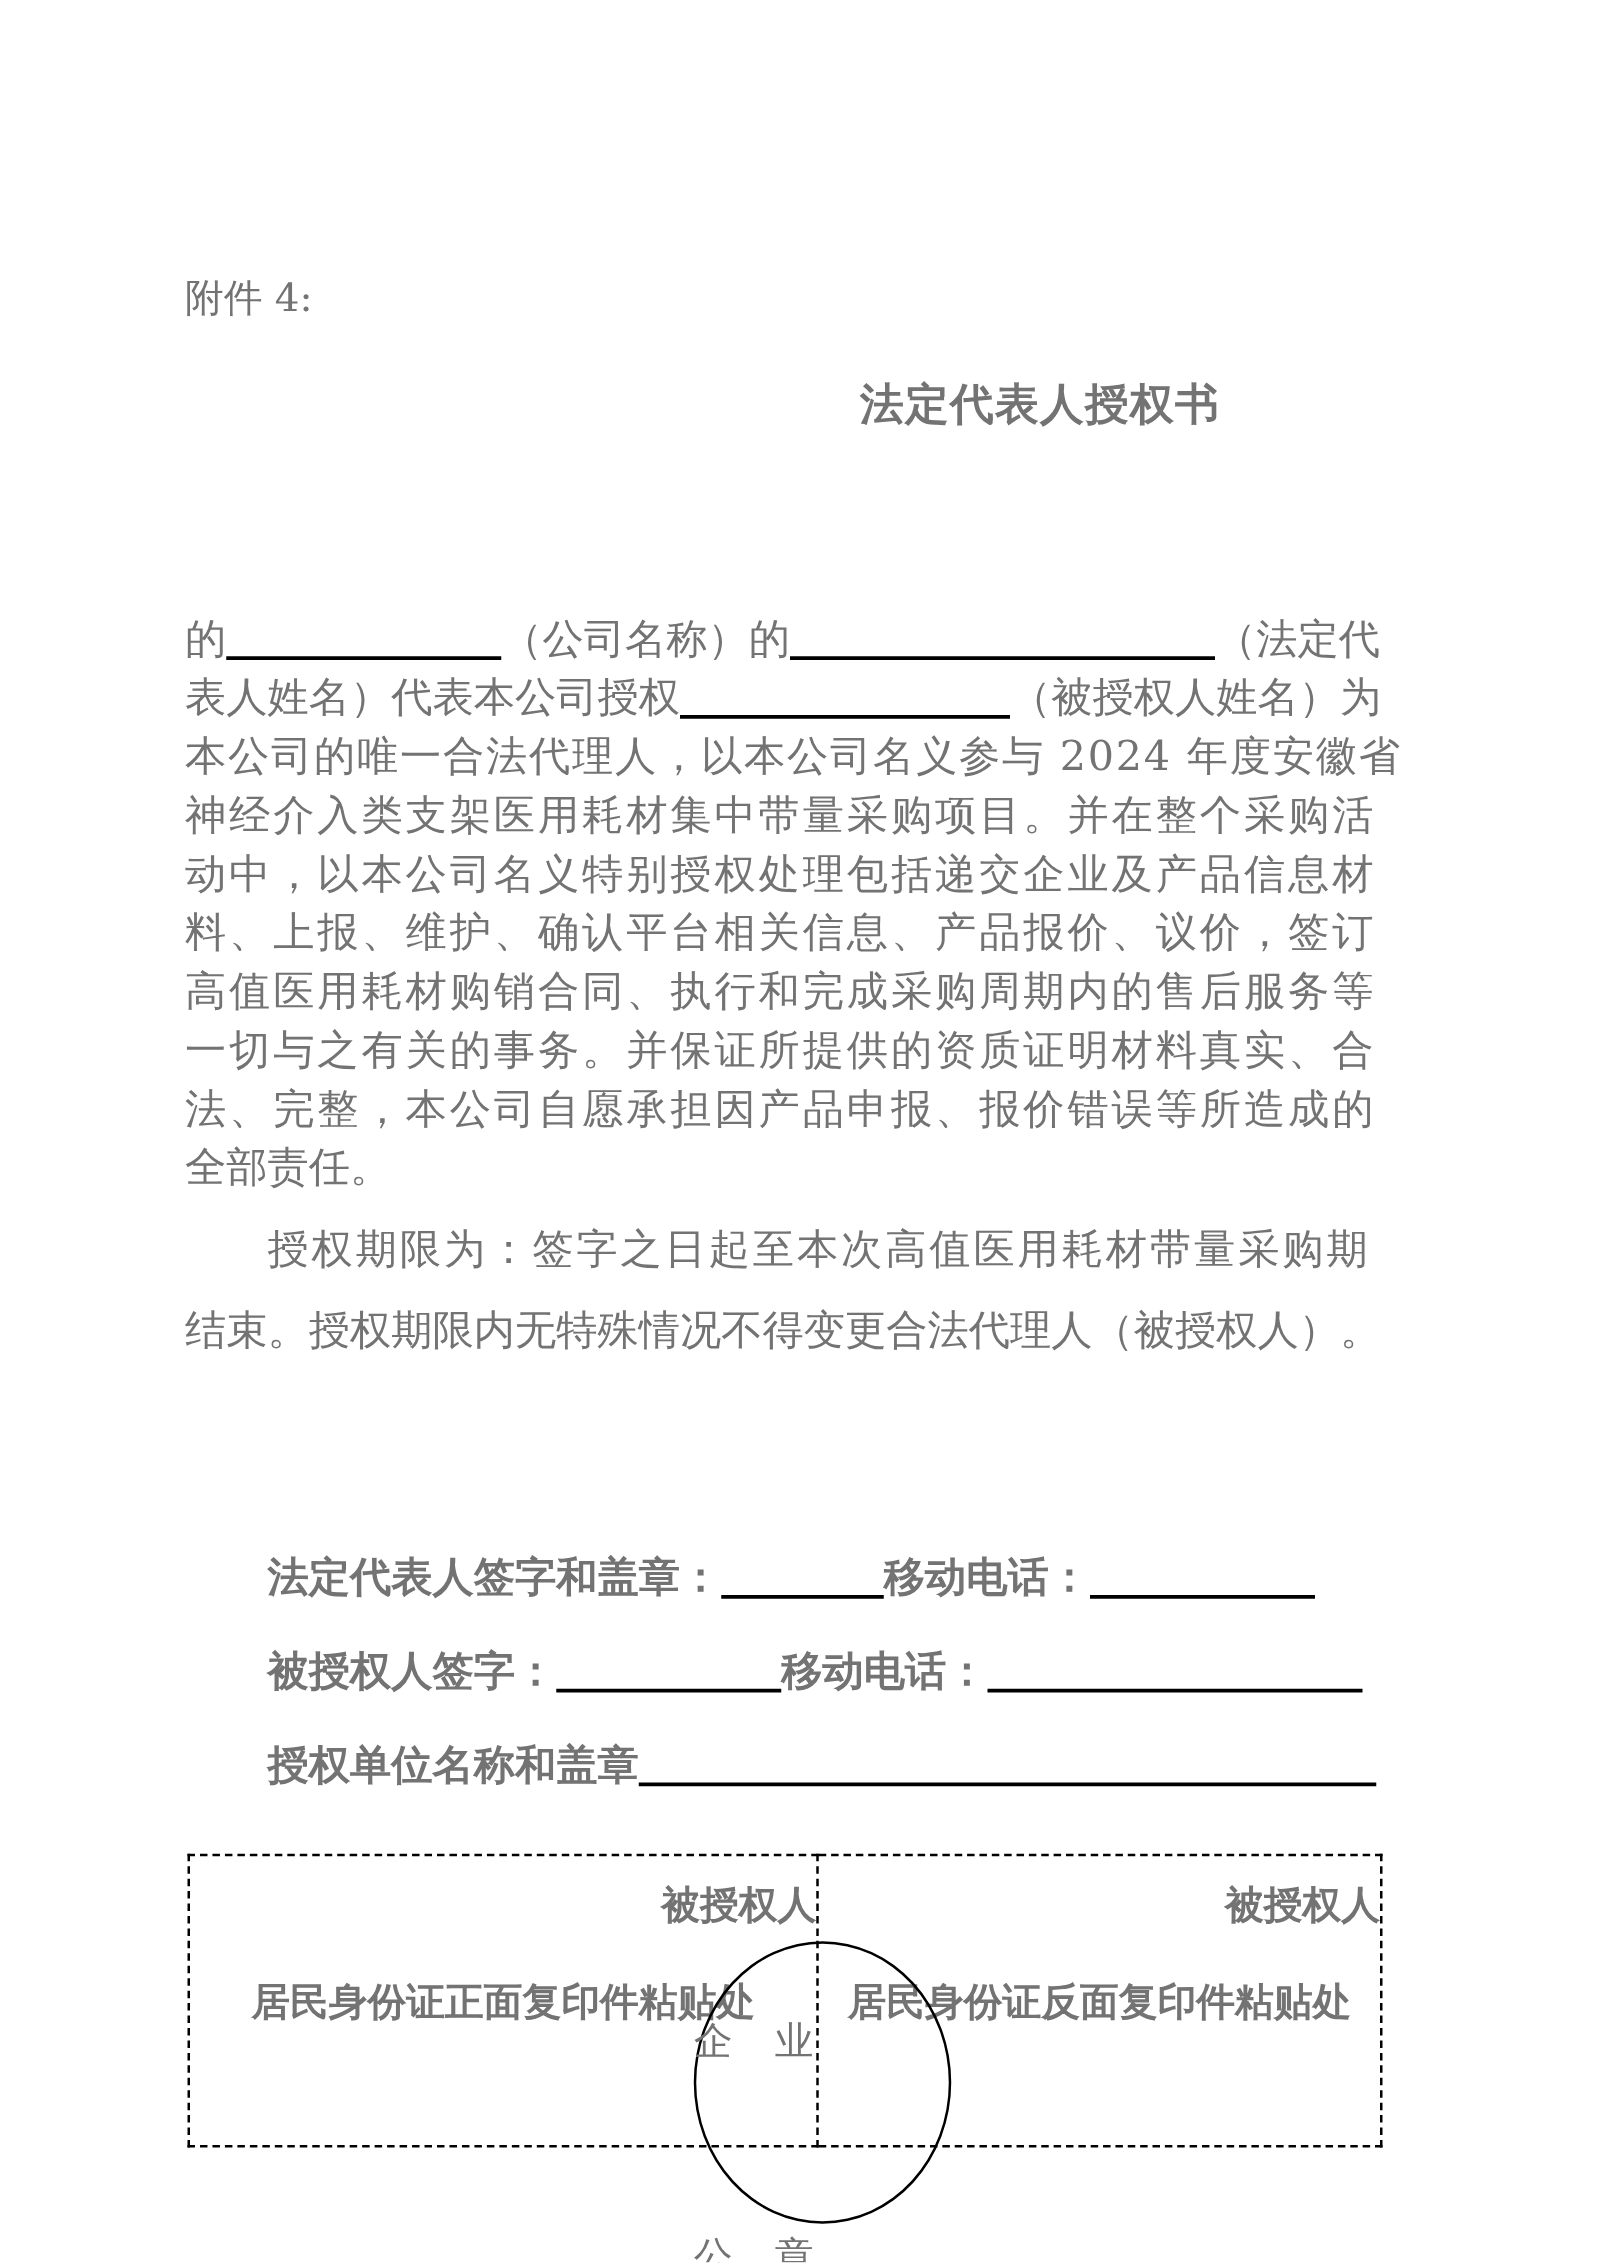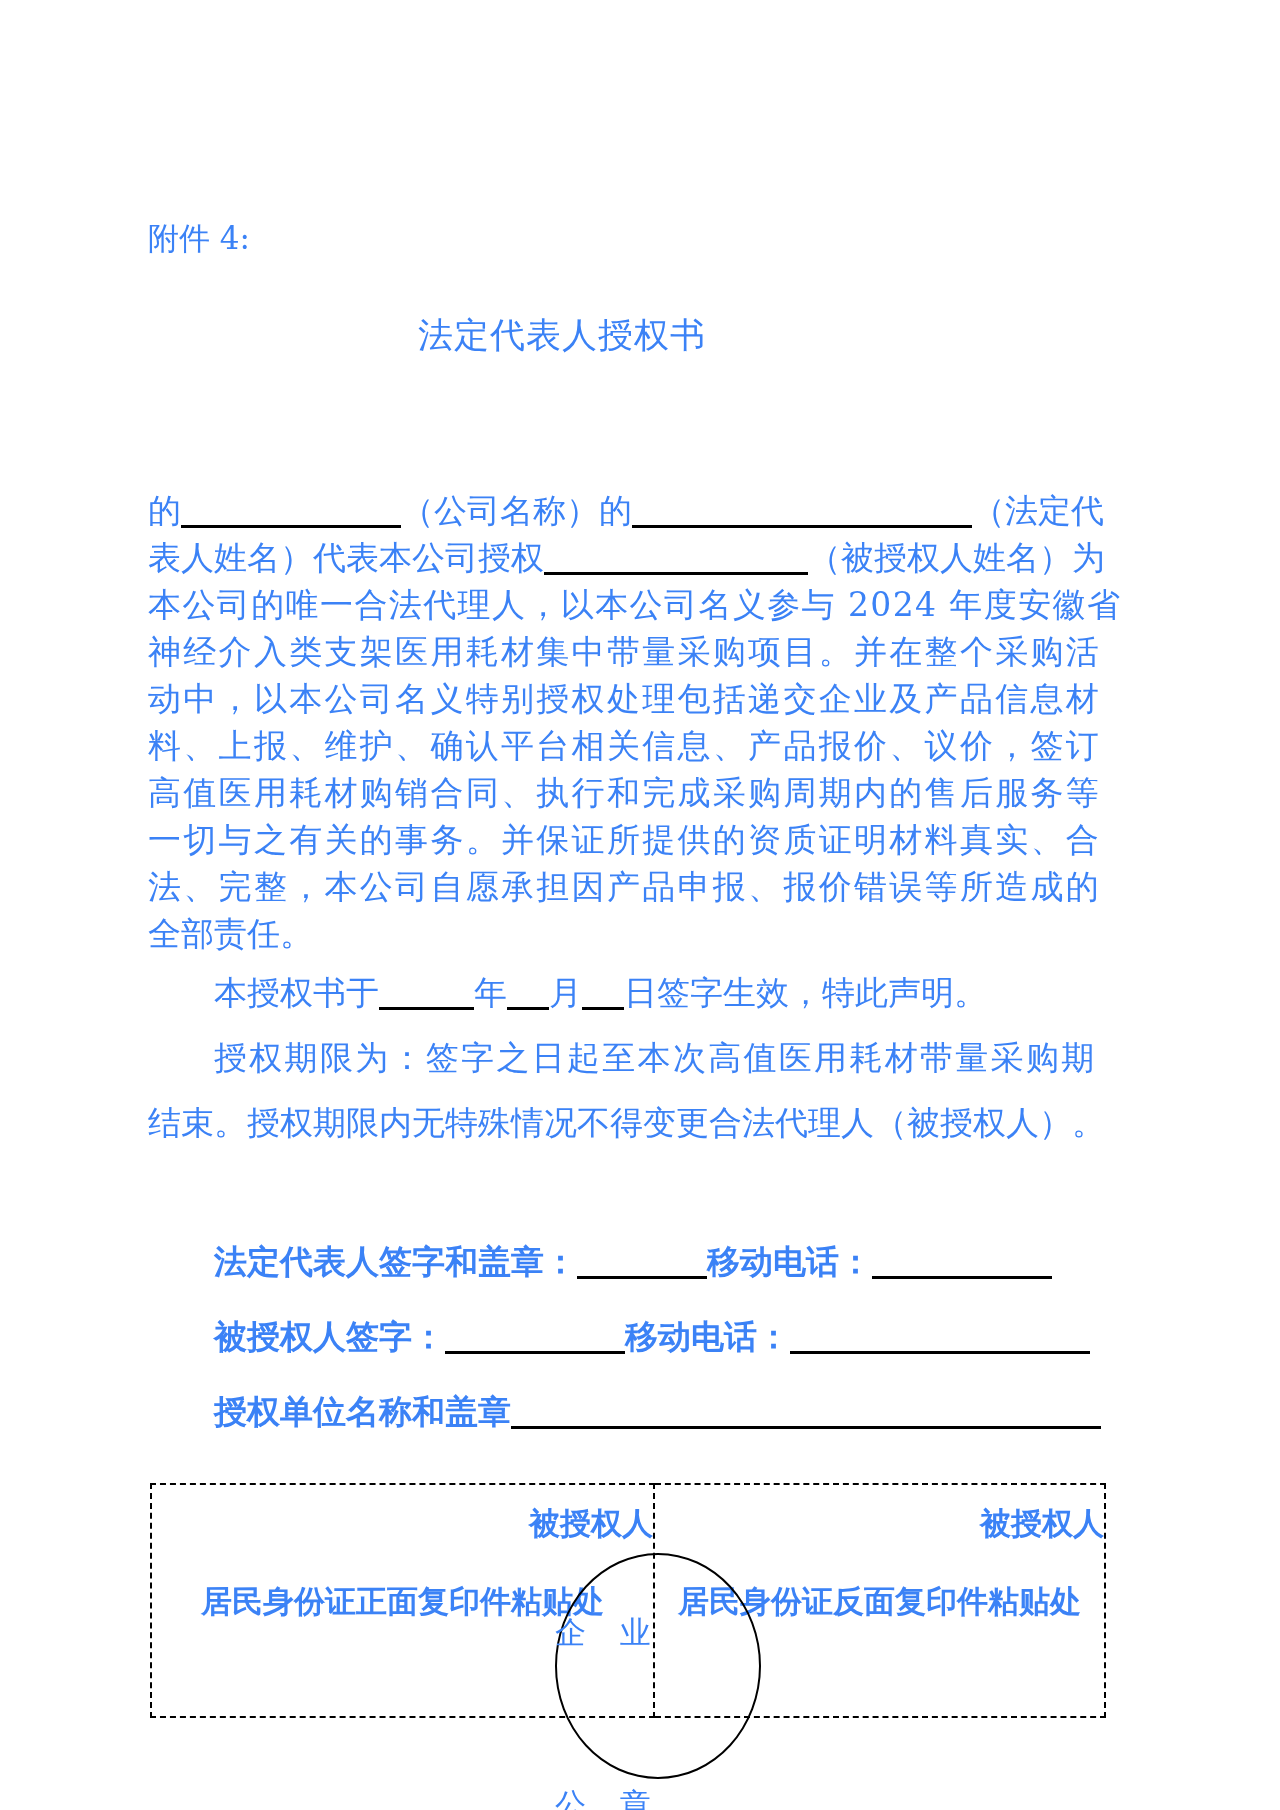--- a/index.html
+++ b/index.html
@@ -1,38 +1,38 @@
 <!DOCTYPE html>
 <html><head>
 <meta charset="utf-8">
 <style>
   html, body { margin: 0; padding: 0; background: #ffffff; }
   .page {
     position: relative;
     width: 1280px;
     height: 1810px;
     background: #ffffff;
-    color: #3b82f6;
+    color: #737373;
     font-family: "DejaVu Serif", "Liberation Serif", serif;
     overflow: hidden;
   }
   .attachment {
     position: absolute;
     left: 148px;
     top: 218px;
     font-size: 31px;
   }
   .doc-title {
     position: absolute;
     left: 148px;
-    top: 312px;
+    top: 300px;
     width: 828px;
-    text-align: center;
+    text-align: right;
     font-size: 35px;
-    font-weight: normal;
+    font-weight: bold;
     letter-spacing: 1px;
   }
   .body-block {
     position: absolute;
     left: 148px;
     top: 487px;
     width: 960px;
   }
   .sig-block {
     position: absolute;
@@ -121,21 +121,20 @@
       <div class="line"><span>的</span><span class="blank" style="width: 220px;"></span><span>（公司名称）的</span><span class="blank" style="width: 340px;"></span><span>（法定代</span></div>
       <div class="line"><span>表人姓名）代表本公司授权</span><span class="blank" style="width: 264px;"></span><span>（被授权人姓名）为</span></div>
       <div class="line spread-sm"><span>本公司的唯一合法代理人，以本公司名义参与 2024 年度安徽省</span></div>
       <div class="line spread"><span>神经介入类支架医用耗材集中带量采购项目。并在整个采购活</span></div>
       <div class="line spread"><span>动中，以本公司名义特别授权处理包括递交企业及产品信息材</span></div>
       <div class="line spread"><span>料、上报、维护、确认平台相关信息、产品报价、议价，签订</span></div>
       <div class="line spread"><span>高值医用耗材购销合同、执行和完成采购周期内的售后服务等</span></div>
       <div class="line spread"><span>一切与之有关的事务。并保证所提供的资质证明材料真实、合</span></div>
       <div class="line spread"><span>法、完整，本公司自愿承担因产品申报、报价错误等所造成的</span></div>
       <div class="line"><span>全部责任。</span></div>
-      <div class="line indent gap-sm"><span>本授权书于</span><span class="blank" style="width: 95px;"></span><span>年</span><span class="blank" style="width: 42px;"></span><span>月</span><span class="blank" style="width: 42px;"></span><span>日签字生效，特此声明。</span></div>
       <div class="line indent gap spread"><span>授权期限为：签字之日起至本次高值医用耗材带量采购期</span></div>
       <div class="line gap"><span>结束。授权期限内无特殊情况不得变更合法代理人（被授权人）。</span></div>
     </div>
 
   <div class="sig-block" id="sig-block">
       <div class="line indent"><span>法定代表人签字和盖章：</span><span class="blank" style="width: 130px;"></span><span>移动电话：</span><span class="blank" style="width: 180px;"></span></div>
       <div class="line indent"><span>被授权人签字：</span><span class="blank" style="width: 180px;"></span><span>移动电话：</span><span class="blank" style="width: 300px;"></span></div>
       <div class="line indent"><span>授权单位名称和盖章</span><span class="blank" style="width: 590px;"></span></div>
     </div>
 

